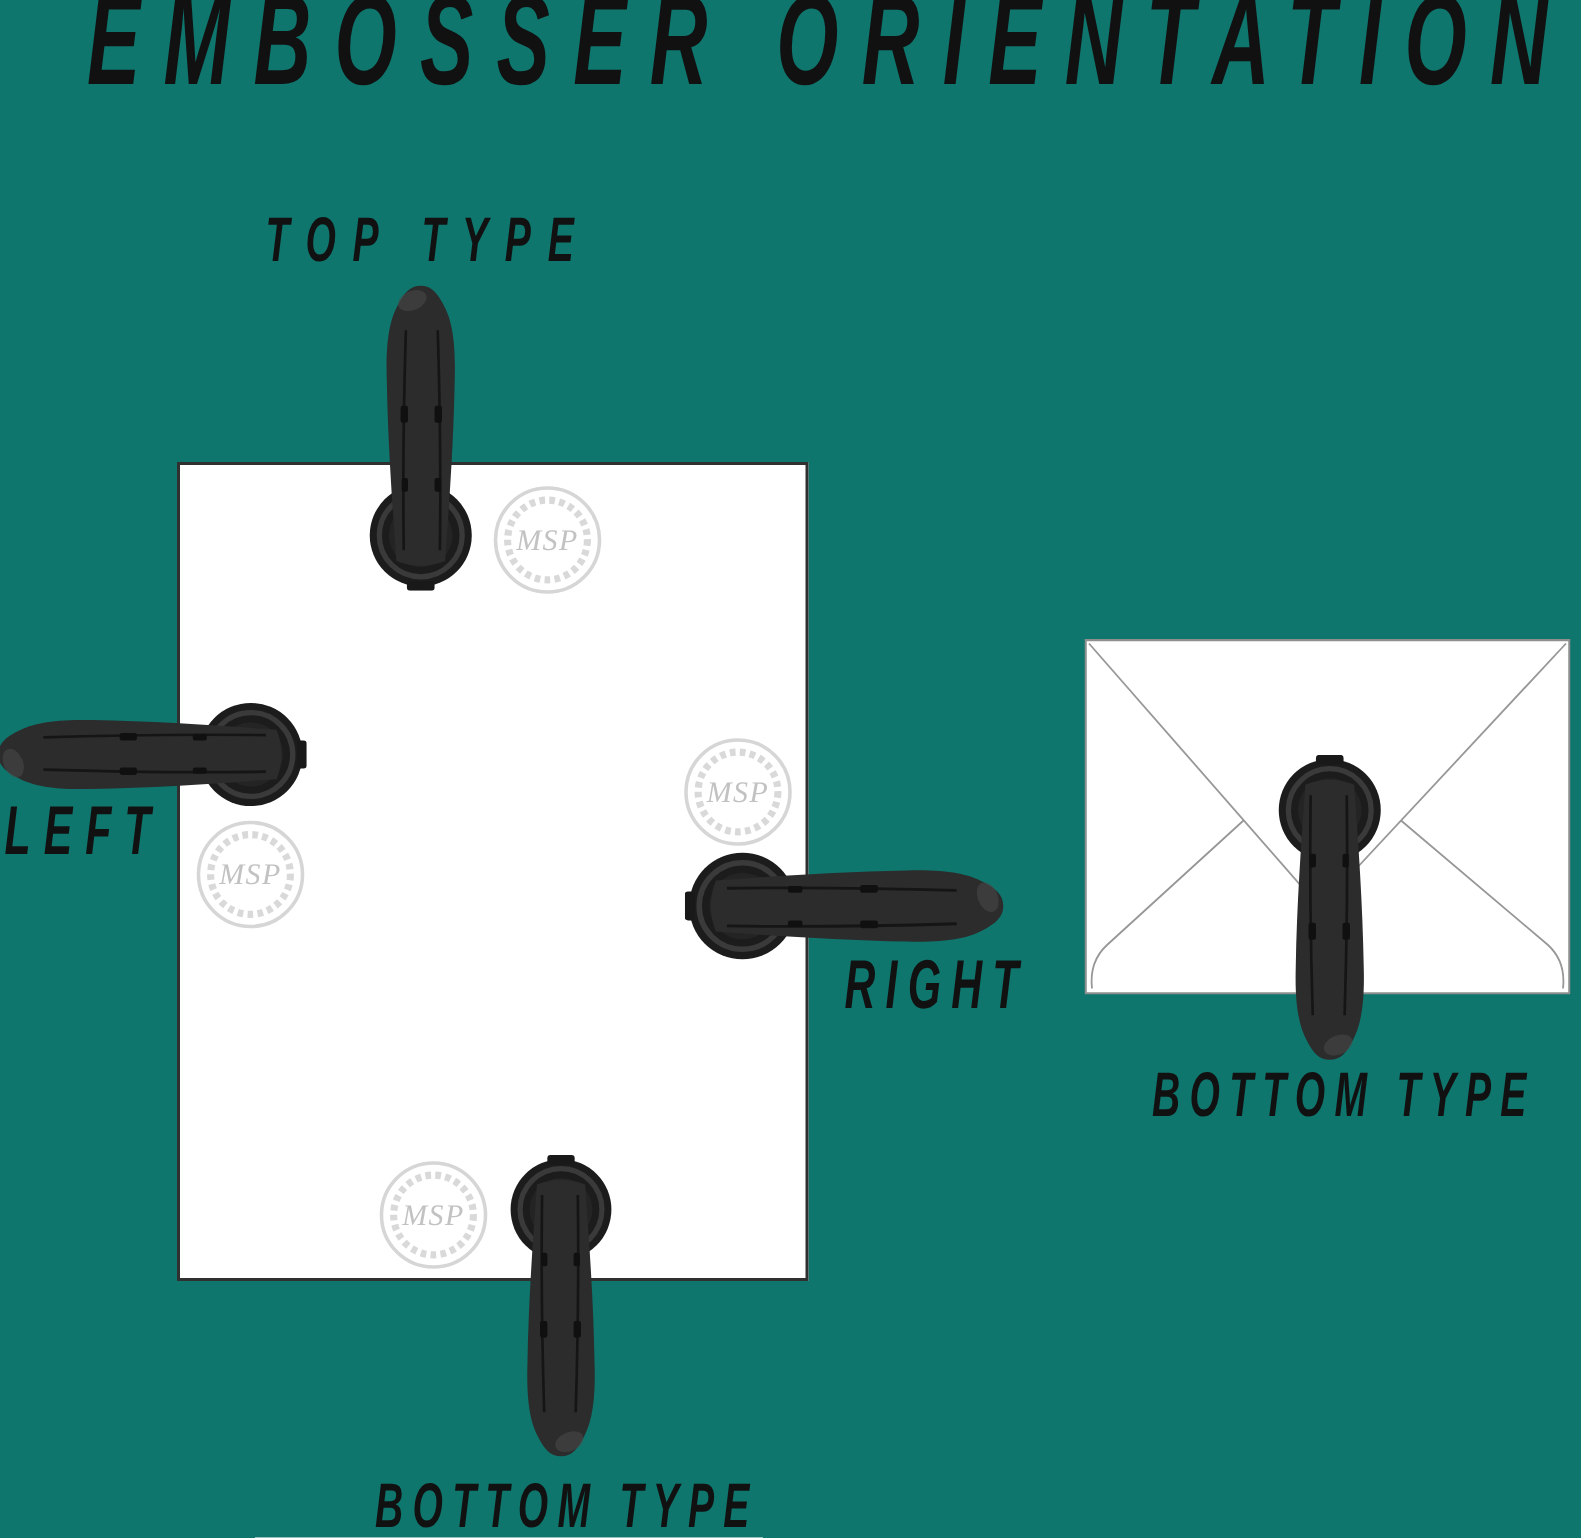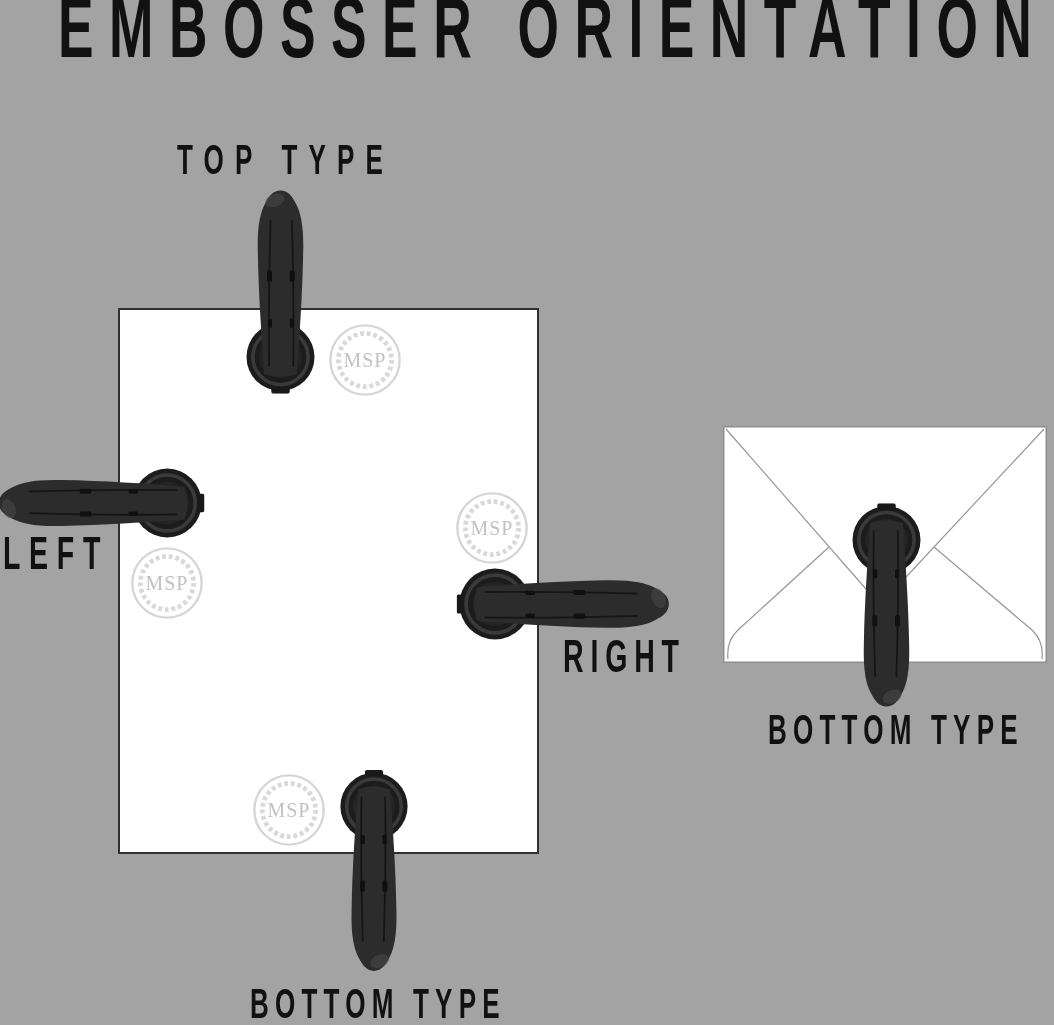--- a/index.html
+++ b/index.html
@@ -1,21 +1,22 @@
 <!DOCTYPE html>
 <html><head>
 <meta charset="utf-8">
 <style>
   html,body{margin:0;padding:0;background:#ffffff;}
   .canvas{
     position:relative;
     width:1054px;height:1025px;
-    background:#a3a3a3;
+    background:#0f766e;
     overflow:hidden;
     font-family:"Liberation Sans",sans-serif;
+    font-style:italic;
   }
   .title{
     position:absolute;
     left:58px;top:-16px;
     font-size:86px;
     font-weight:700;
     letter-spacing:25px;
     line-height:1;
     color:#111111;
     white-space:nowrap;

